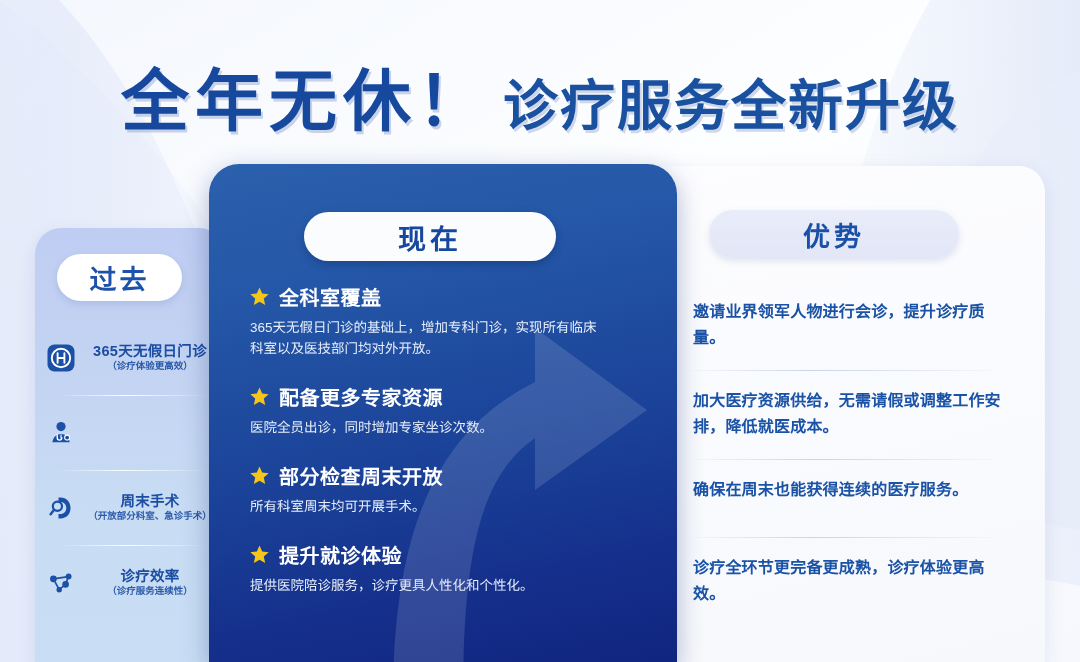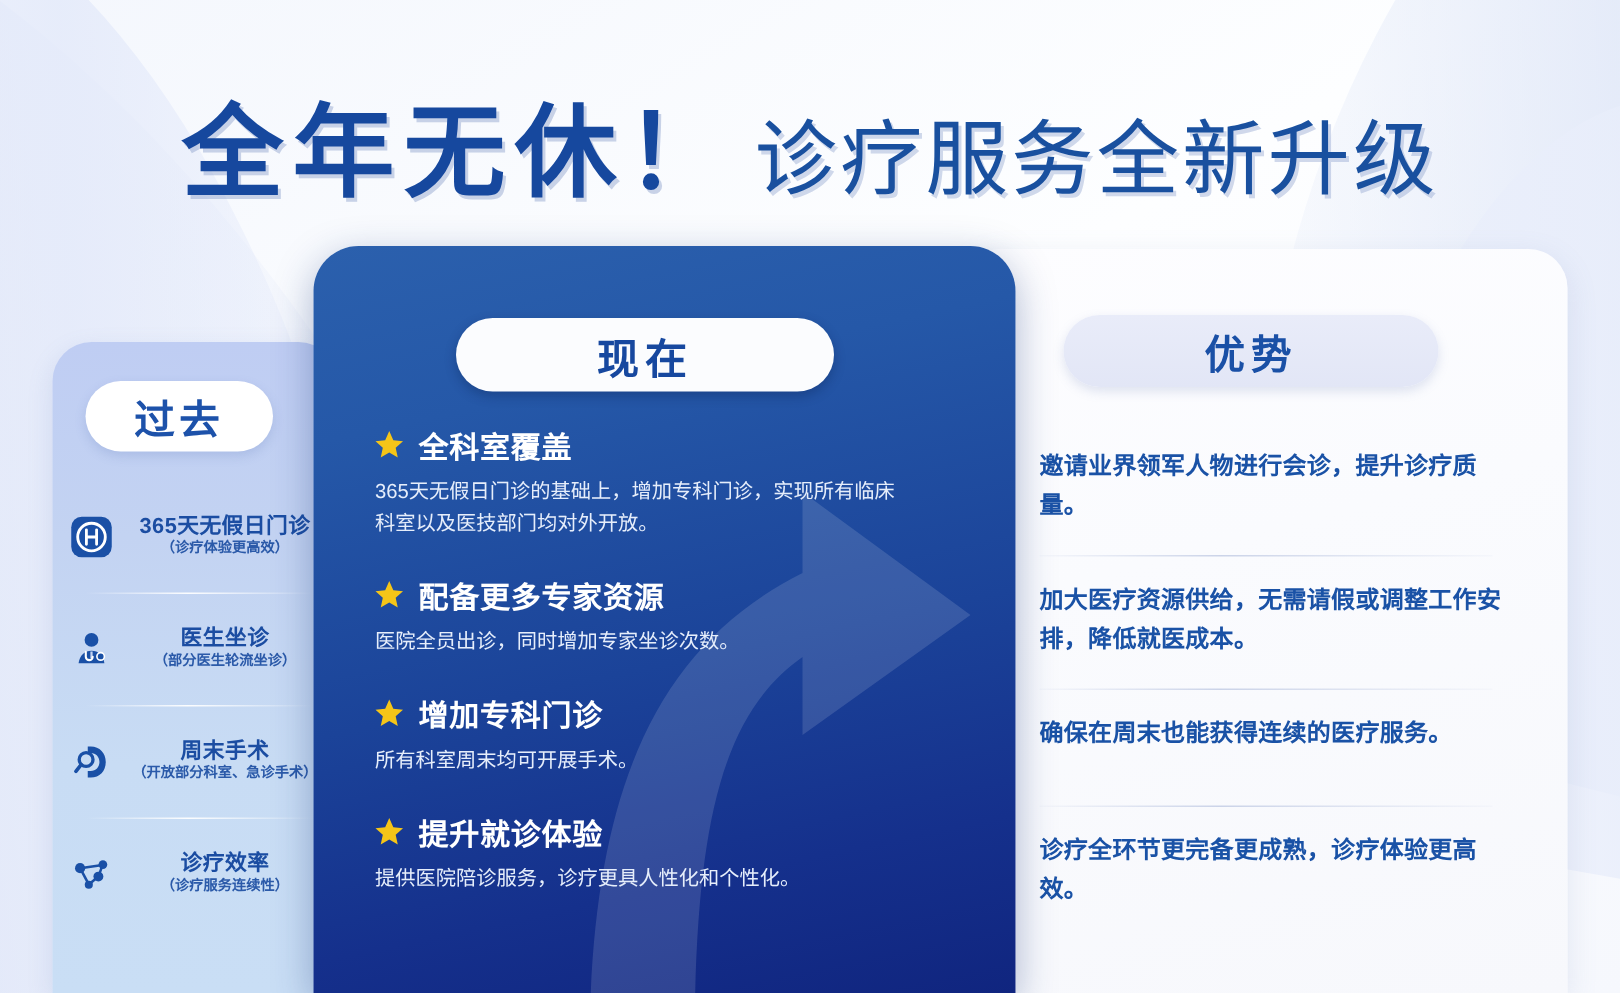--- a/index.html
+++ b/index.html
@@ -77,21 +77,21 @@
   }
   .headline .big {
     font-size: 68px;
     font-weight: 800;
     letter-spacing: 6px;
     color: #16489e;
     text-shadow: 2px 3px 0 rgba(140,160,205,0.45);
   }
   .headline .small {
     font-size: 55px;
-    font-weight: 400;
+    font-weight: 700;
     letter-spacing: 2px;
     color: #19509f;
     text-shadow: 2px 3px 0 rgba(140,160,205,0.40);
     margin-left: 12px;
   }
 
   
   .columns {
     position: absolute;
     left: 0;
@@ -360,24 +360,20 @@
         <div class="past-item">
           <div class="past-icon">
             <svg width="30" height="30" viewBox="0 0 30 30">
               <circle cx="15" cy="8.6" r="4.6" fill="#1a50a6"></circle>
               <path d="M6.4 24.2 c0.6-5.3 4.2-8.3 8.6-8.3 s8 3 8.6 8.3 z" fill="#1a50a6"></path>
               <path d="M15 16.4 v4.2" stroke="#c3d3f2" stroke-width="1.5"></path>
               <path d="M11.2 16.6 v3.2 a2.3 2.3 0 0 0 4.6 0" fill="none" stroke="#ffffff" stroke-width="1.4" stroke-linecap="round"></path>
               <circle cx="21.1" cy="19.6" r="2.5" fill="#1a50a6" stroke="#ffffff" stroke-width="1.1"></circle>
             </svg>
           </div>
-          <div class="past-text">
-            <div class="past-title">医生坐诊</div>
-            <div class="past-sub">（部分医生轮流坐诊）</div>
-          </div>
         </div>
 
         <div class="past-item">
           <div class="past-icon">
             <svg width="30" height="30" viewBox="0 0 30 30">
               <path d="M14.5 4.6 c6 0 10 4.4 10 10.4 s-4 10.4-10 10.4 h-2 v-4.4 h2 c3.4 0 5.8-2.6 5.8-6 s-2.4-6-5.8-6 h-2 V4.6 z" fill="#1a50a6"></path>
               <circle cx="11.4" cy="13.3" r="4.6" fill="none" stroke="#1a50a6" stroke-width="2.2"></circle>
               <path d="M8.1 16.7 L4.6 21.2" stroke="#1a50a6" stroke-width="2.4" stroke-linecap="round"></path>
             </svg>
           </div>
@@ -442,21 +438,21 @@
           <div class="now-desc">医院全员出诊，同时增加专家坐诊次数。</div>
         </div>
 
         <div class="now-item">
           <div class="now-head">
             <span class="star-icon">
               <svg width="21" height="21" viewBox="0 0 24 24">
                 <path d="M12 1.6 l3.1 6.9 7.4 0.8 -5.6 5 1.6 7.4 -6.5-3.8 -6.5 3.8 1.6-7.4 -5.6-5 7.4-0.8 z" fill="#f5c518"></path>
               </svg>
             </span>
-            <span class="now-title">增加专科门诊</span>
+            <span class="now-title">部分检查周末开放</span>
           </div>
           <div class="now-desc">所有科室周末均可开展手术。</div>
         </div>
 
         <div class="now-item">
           <div class="now-head">
             <span class="star-icon">
               <svg width="21" height="21" viewBox="0 0 24 24">
                 <path d="M12 1.6 l3.1 6.9 7.4 0.8 -5.6 5 1.6 7.4 -6.5-3.8 -6.5 3.8 1.6-7.4 -5.6-5 7.4-0.8 z" fill="#f5c518"></path>
               </svg>

